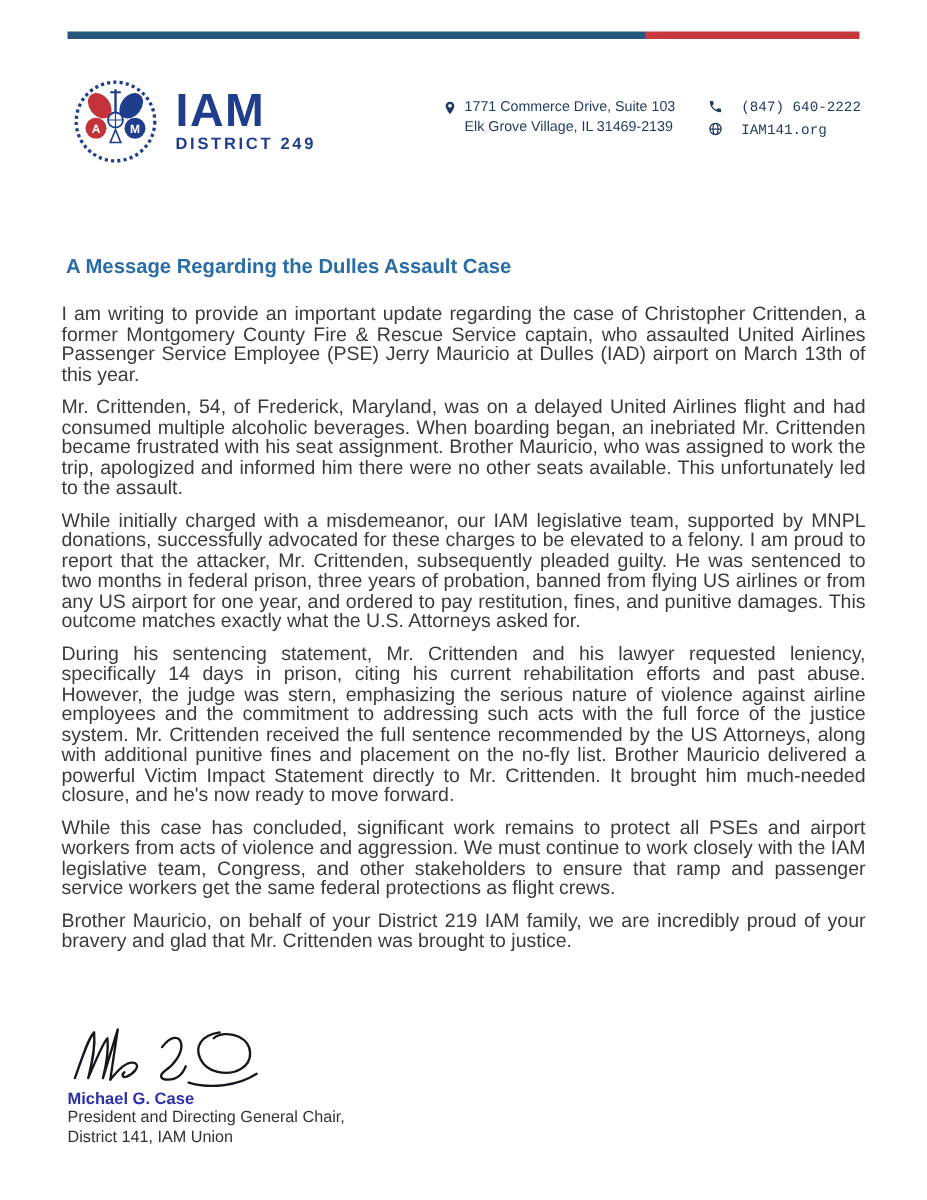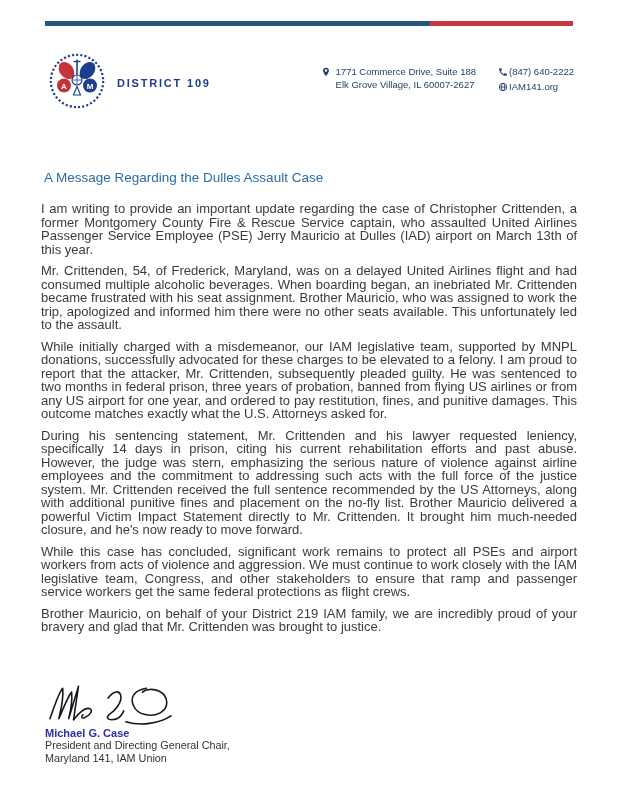--- a/index.html
+++ b/index.html
@@ -15,26 +15,26 @@
   
   .letterhead { position:absolute; left:48px; top:52px; right:44px; display:flex; justify-content:space-between; align-items:flex-start; }
   .logo-group { display:flex; align-items:center; gap:11px; }
   .logo-text { display:flex; flex-direction:column; }
   .logo-acronym { font-size:31px; font-weight:bold; color:#1E3D8C; line-height:26px; letter-spacing:1px; }
   .logo-district { font-size:11px; font-weight:bold; color:#1E3D8C; letter-spacing:1.8px; margin-top:3px; }
 
   .contact { display:flex; gap:22px; margin-top:13px; font-size:9.5px; line-height:13px; color:#1D3A5F; }
   .contact-address { display:flex; gap:5px; }
   .contact-links { display:flex; flex-direction:column; gap:2px; }
-  .contact-row { display:flex; gap:1px; align-items:center; }
+  .contact-row { display:flex; gap:12px; align-items:flex-start;font-family:Liberation Mono, monospace; }
   .cicon { flex:0 0 auto; margin-top:1px; }
 
   
   .letter-main { position:absolute; left:41px; top:170px; width:536px; }
-  .letter-heading { font-size:13.5px; font-weight:normal; color:#2A6CA5; margin:0 0 17px 3px; }
+  .letter-heading { font-size:13.5px; font-weight:bold; color:#2A6CA5; margin:0 0 17px 3px; }
   .letter-main p { font-size:13px; line-height:13.5px; color:#3B3B3B; text-align:justify; margin:0 0 8px 0; }
   .letter-main p:last-of-type { margin-bottom:0; }
 
   
   .sig-block { margin-top:46px; margin-left:4px; }
   .sig-scribble { display:block; margin-left:2px; }
   .sig-name { font-size:11px; font-weight:bold; color:#2B2FA8; margin-top:1px; }
   .sig-title { font-size:10.8px; color:#333333; line-height:13.5px; }
   .sig-title:first-of-type { margin-top:2px; }
 
@@ -61,32 +61,33 @@
         <line x1="25.5" y1="9.5" x2="32.5" y2="9.5" stroke="#1E3D8C" stroke-width="1.4"></line>
         <circle cx="29" cy="28" r="5" fill="#ffffff" stroke="#1E3D8C" stroke-width="1.2"></circle>
         <path d="M29 23.5 v9 M24.5 28 h9" stroke="#1E3D8C" stroke-width="0.8" fill="none"></path>
         <path d="M29 34.5 l-3.5 8.5 h7 z" fill="none" stroke="#1E3D8C" stroke-width="1.1"></path>
         <circle cx="16" cy="33.5" r="7" fill="#C5333A"></circle>
         <circle cx="42" cy="33.5" r="7" fill="#1E3D8C"></circle>
         <text class="emblem-letter" x="16" y="36.6">A</text>
         <text class="emblem-letter" x="42" y="36.6">M</text>
       </svg>
       <div class="logo-text">
-        <div class="logo-district">DISTRICT 109</div>
+        <div class="logo-acronym">IAM</div>
+        <div class="logo-district">DISTRICT 249</div>
       </div>
     </div>
 
     <div class="contact">
       <div class="contact-address">
         <svg class="cicon" width="10" height="12" viewBox="0 0 24 24">
           <path fill="#1D3A5F" d="M12 2C8.13 2 5 5.13 5 8.5c0 5.25 7 13.5 7 13.5s7-8.25 7-13.5C19 5.13 15.87 2 12 2zm0 9.5c-1.66 0-3-1.34-3-3s1.34-3 3-3 3 1.34 3 3-1.34 3-3 3z"></path>
         </svg>
         <div>
-          <div>1771 Commerce Drive, Suite 188</div>
-          <div>Elk Grove Village, IL 60007-2627</div>
+          <div>1771 Commerce Drive, Suite 103</div>
+          <div>Elk Grove Village, IL 31469-2139</div>
         </div>
       </div>
       <div class="contact-links">
         <div class="contact-row">
           <svg class="cicon" width="10" height="10" viewBox="0 0 24 24">
             <path fill="#1D3A5F" d="M6.62 10.79c1.44 2.83 3.76 5.14 6.59 6.59l2.2-2.2c.27-.27.67-.36 1.02-.24 1.12.37 2.33.57 3.57.57.55 0 1 .45 1 1V20c0 .55-.45 1-1 1-9.39 0-17-7.61-17-17 0-.55.45-1 1-1h3.5c.55 0 1 .45 1 1 0 1.25.2 2.45.57 3.57.11.35.03.74-.25 1.02l-2.2 2.2z"></path>
           </svg>
           <span>(847) 640-2222</span>
         </div>
         <div class="contact-row">
@@ -118,17 +119,17 @@
         <g fill="none" stroke="#16161f" stroke-width="1.6" stroke-linecap="round" stroke-linejoin="round">
           <path d="M3 39 C8 25 12 12 16 8 C17 20 14 30 12 39 C18 25 22 15 25 12 C26 22 24 31 22 39 L32 6 C30 20 28 32 27 40"></path>
           <path d="M27 40 C34 31 40 27 44 29 C47 31 43 36 38 38 C35 39 34.5 36.5 36.5 35"></path>
           <path d="M62 18 C68 10 74 10 75 16 C76 22 70 30 64 34 C60 37 60.5 40 66 40 C72 40 76 36 78 31"></path>
           <path d="M101 8 C88 10 84 18 88 26 C92 35 106 38 115 33 C124 28 124 16 114 11 C108 8 100 9 97 12"></path>
           <path d="M80 42 C95 46.5 114 44 126 36"></path>
         </g>
       </svg>
       <div class="sig-name">Michael G. Case</div>
       <div class="sig-title">President and Directing General Chair,</div>
-      <div class="sig-title">Maryland 141, IAM Union</div>
+      <div class="sig-title">District 141, IAM Union</div>
     </div>
   </main>
 
 </div>
 
 </body></html>

